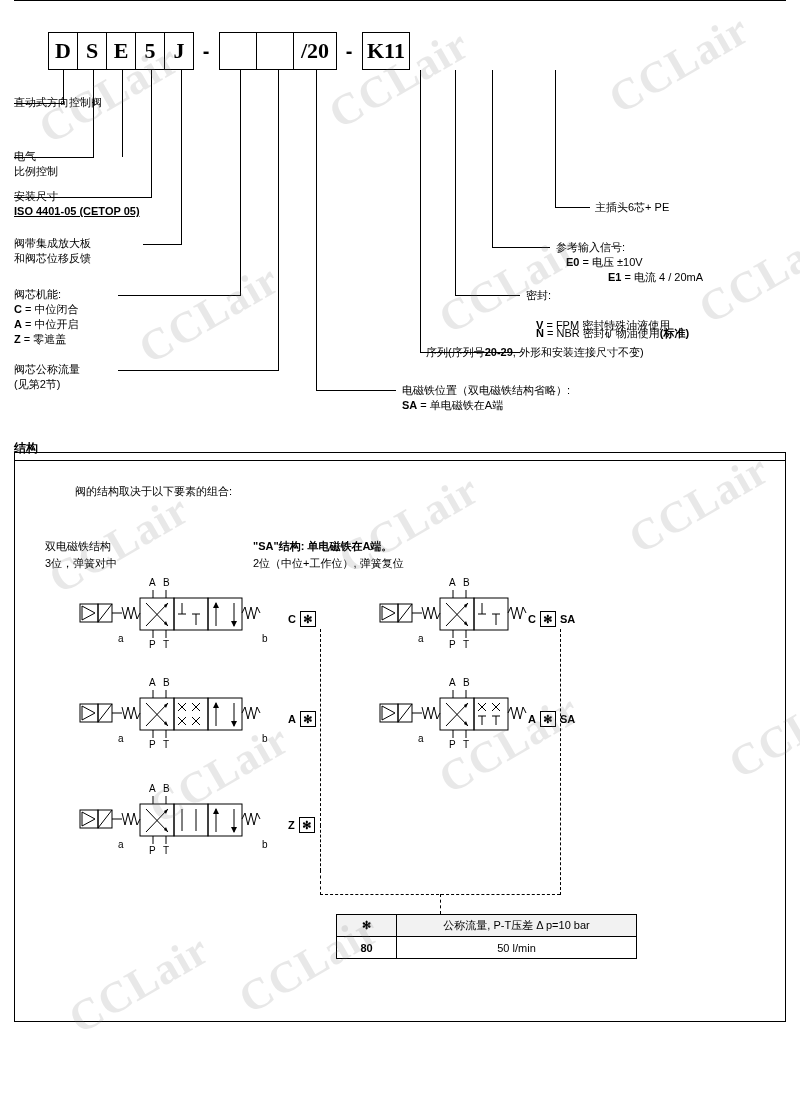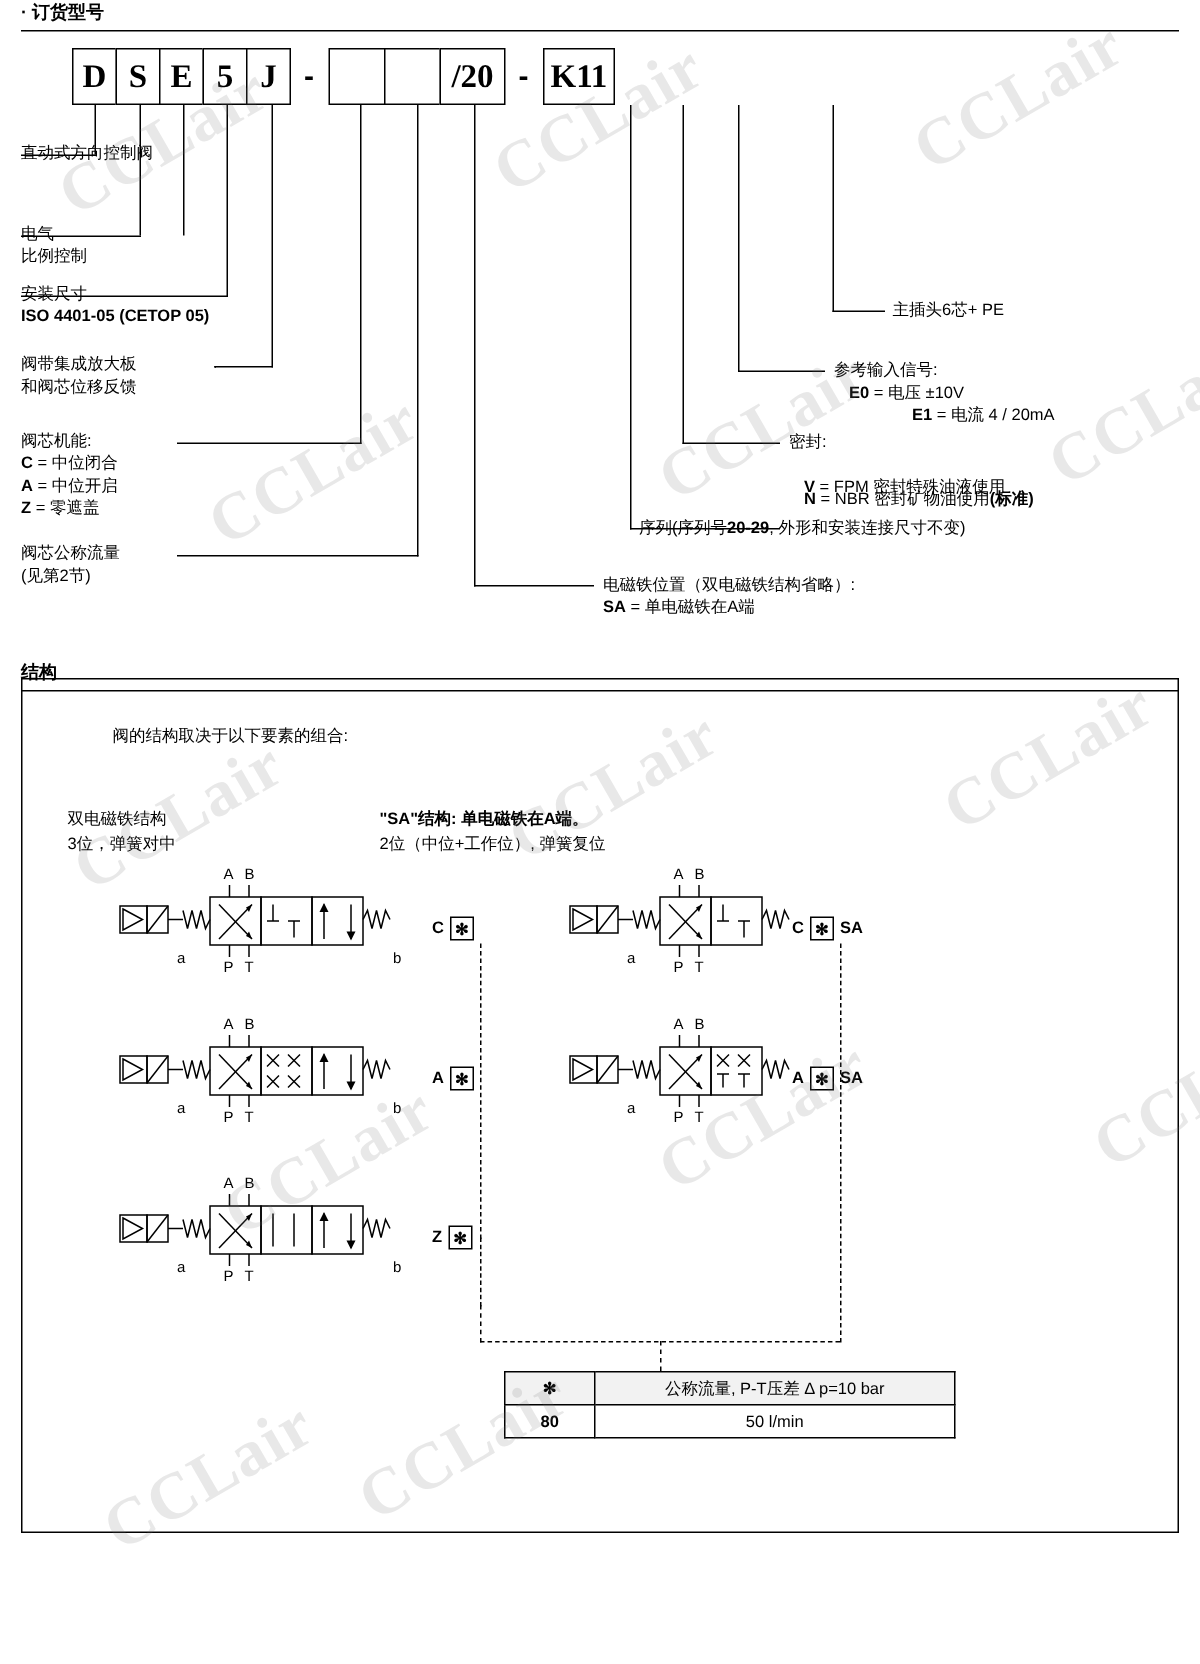--- a/index.html
+++ b/index.html
@@ -144,21 +144,20 @@
     pointer-events: none;
     letter-spacing: 1px;
   }
   svg { display: block; overflow: visible; }
 </style>
 </head>
 <body>
 
 <div id="order-section">
 
-  <div class="section-head">· 订货型号</div>
   <div class="section-rule"></div>
 
   <div class="code-row">
     <div class="code-cell">D</div>
     <div class="code-cell">S</div>
     <div class="code-cell">E</div>
     <div class="code-cell">5</div>
     <div class="code-cell">J</div>
     <div class="code-sep">-</div>
     <div class="code-cell w2"></div>
@@ -201,21 +200,21 @@
   <div class="vline" style="left:492px; top:70px; height:178px;"></div>
   <div class="hline" style="left:492px; top:247px; width:58px;"></div>
 
   <div class="vline" style="left:555px; top:70px; height:138px;"></div>
   <div class="hline" style="left:555px; top:207px; width:35px;"></div>
 
   <div class="lbl" style="left:14px; top:95px;">直动式方向控制阀</div>
   <div class="lbl" style="left:14px; top:149px;">电气</div>
   <div class="lbl" style="left:14px; top:164px;">比例控制</div>
   <div class="lbl" style="left:14px; top:189px;">安装尺寸</div>
-  <div class="lbl" style="left:14px; top:204px; font-weight:bold;">ISO 4401-05 (CETOP 05)</div>
+  <div class="lbl" style="left:14px; top:204px; font-weight:bold;text-decoration:underline;">ISO 4401-05 (CETOP 05)</div>
   <div class="lbl" style="left:14px; top:236px;">阀带集成放大板</div>
   <div class="lbl" style="left:14px; top:251px;">和阀芯位移反馈</div>
   <div class="lbl" style="left:14px; top:287px;">阀芯机能:</div>
   <div class="lbl" style="left:14px; top:302px;"><b>C</b> = 中位闭合</div>
   <div class="lbl" style="left:14px; top:317px;"><b>A</b> = 中位开启</div>
   <div class="lbl" style="left:14px; top:332px;"><b>Z</b> = 零遮盖</div>
   <div class="lbl" style="left:14px; top:362px;">阀芯公称流量</div>
   <div class="lbl" style="left:14px; top:377px;">(见第2节)</div>
 
   <div class="lbl" style="left:595px; top:200px;">主插头6芯+ PE</div>

